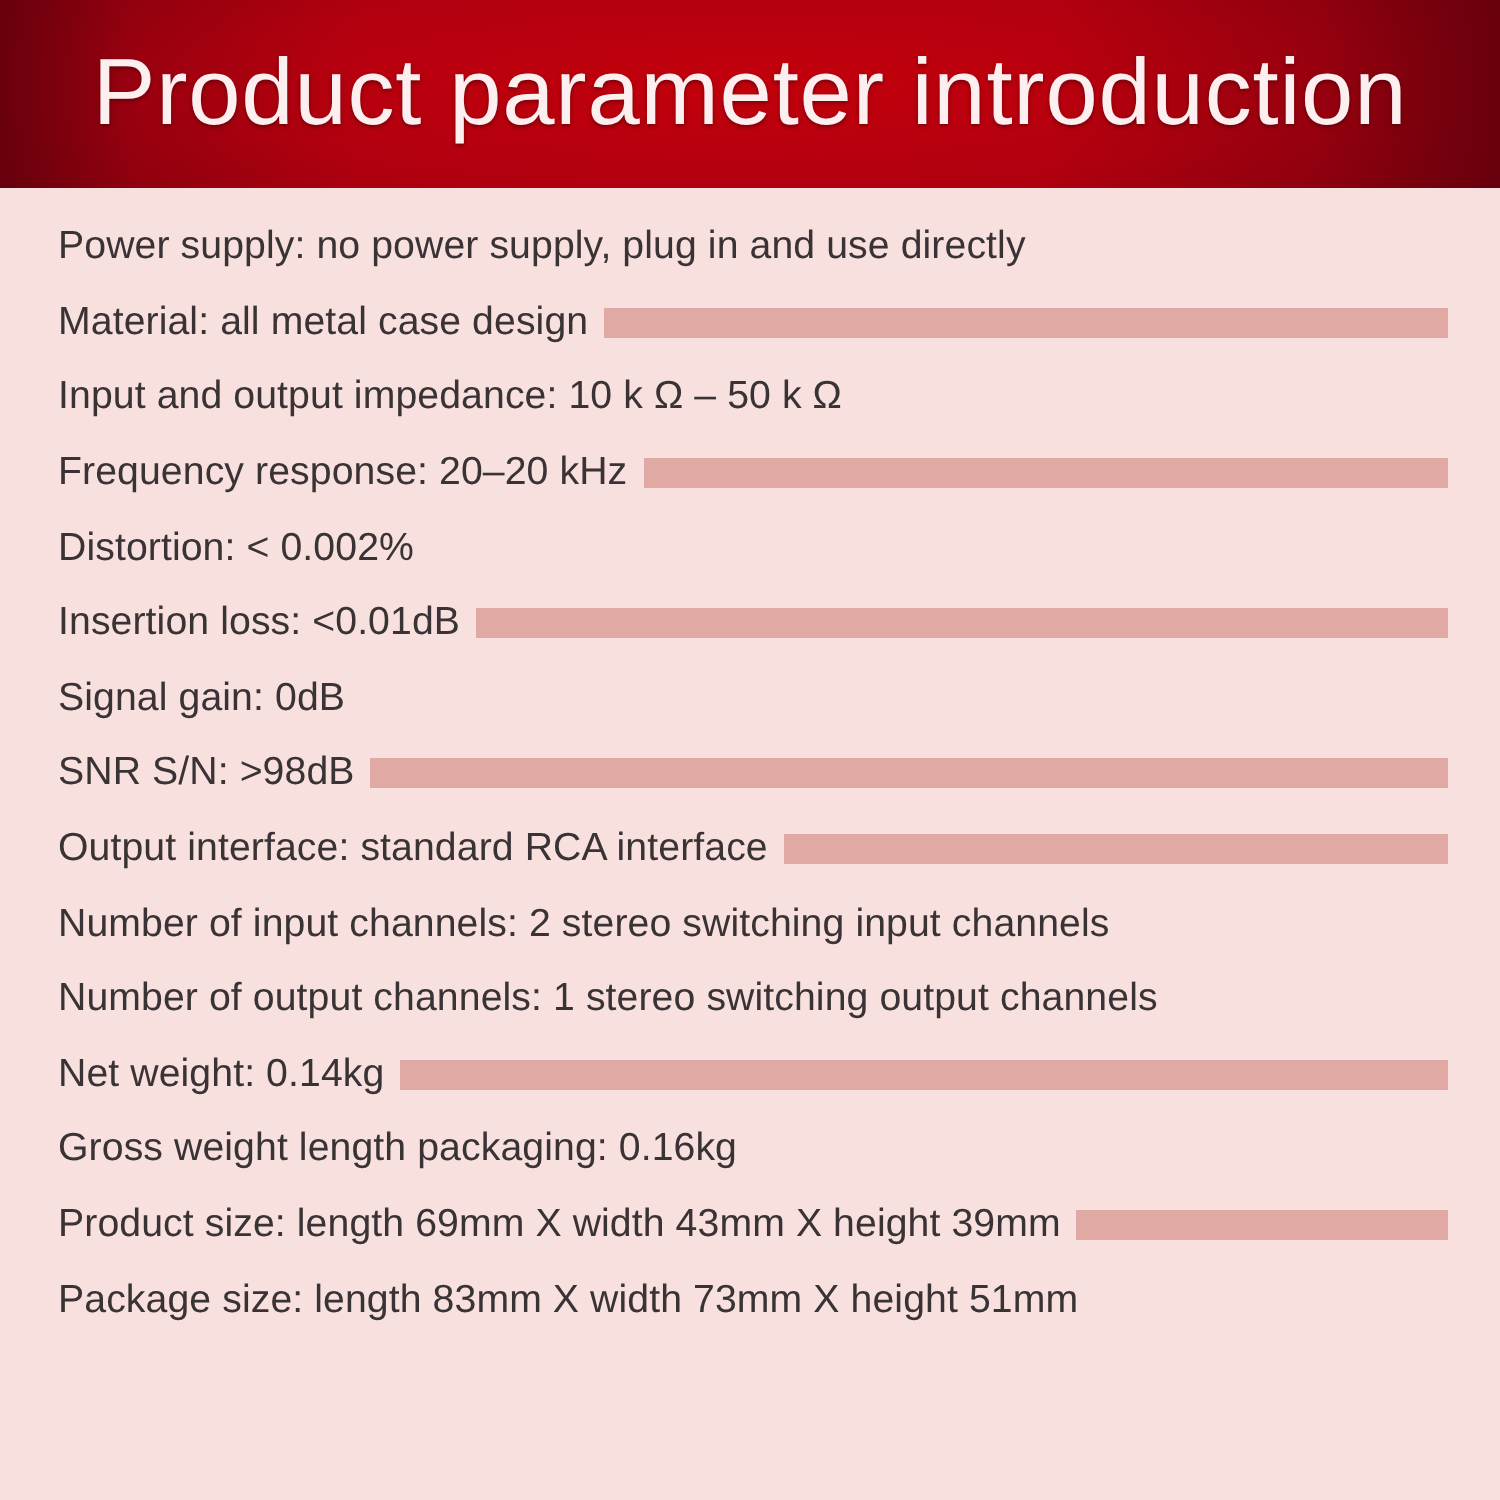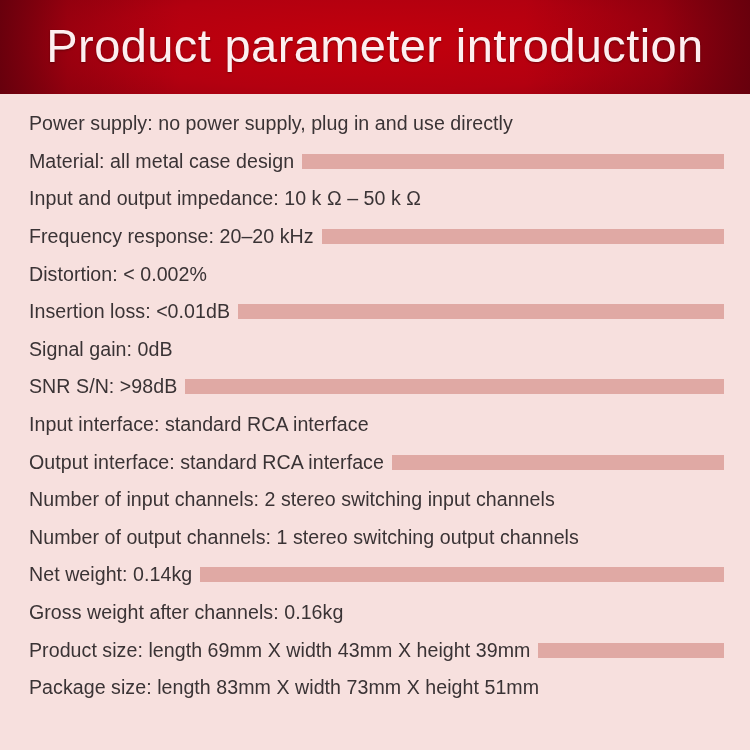--- a/index.html
+++ b/index.html
@@ -148,39 +148,36 @@
         <span class="spec-text">Insertion loss: &lt;0.01dB</span>
         <span class="spec-bar"></span>
       </li>
       <li class="spec-row">
         <span class="spec-text">Signal gain: 0dB</span>
       </li>
       <li class="spec-row has-bar">
         <span class="spec-text">SNR S/N: &gt;98dB</span>
         <span class="spec-bar"></span>
       </li>
-      <li class="spec-row">
-        <span class="spec-text">Input interface: standard RCA interface</span>
-      </li>
       <li class="spec-row has-bar">
         <span class="spec-text">Output interface: standard RCA interface</span>
         <span class="spec-bar"></span>
       </li>
       <li class="spec-row">
         <span class="spec-text">Number of input channels: 2 stereo switching input channels</span>
       </li>
       <li class="spec-row">
         <span class="spec-text">Number of output channels: 1 stereo switching output channels</span>
       </li>
       <li class="spec-row has-bar">
         <span class="spec-text">Net weight: 0.14kg</span>
         <span class="spec-bar"></span>
       </li>
       <li class="spec-row">
-        <span class="spec-text">Gross weight after channels: 0.16kg</span>
+        <span class="spec-text">Gross weight length packaging: 0.16kg</span>
       </li>
       <li class="spec-row has-bar">
         <span class="spec-text">Product size: length 69mm X width 43mm X height 39mm</span>
         <span class="spec-bar"></span>
       </li>
       <li class="spec-row">
         <span class="spec-text">Package size: length 83mm X width 73mm X height 51mm</span>
       </li>
     </ul>
 

